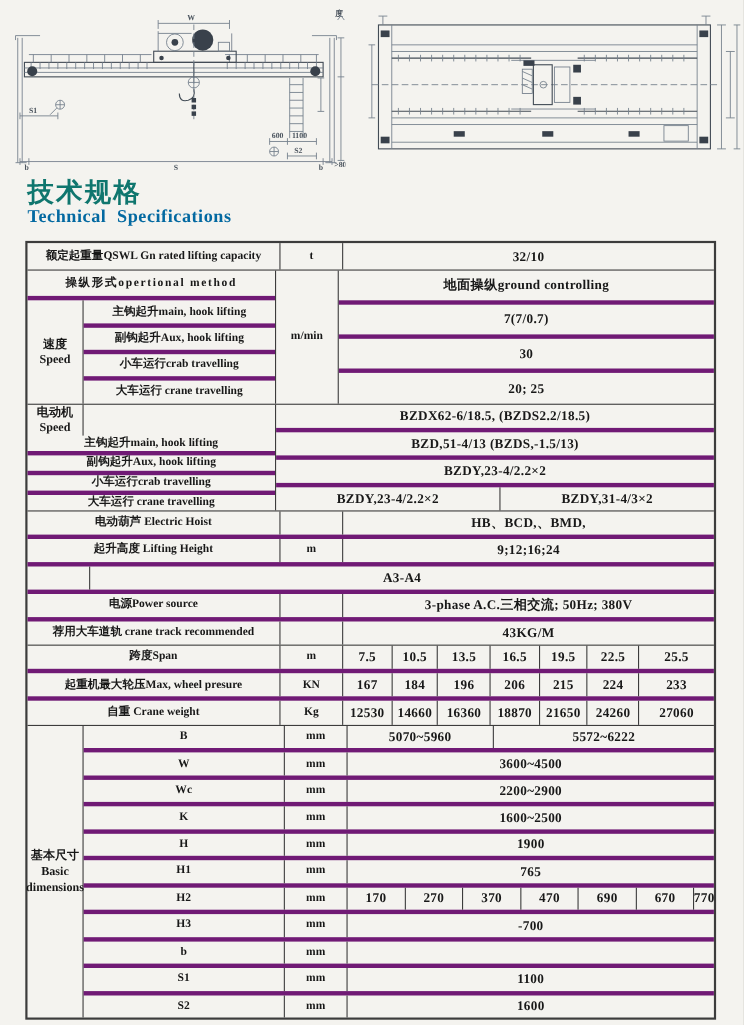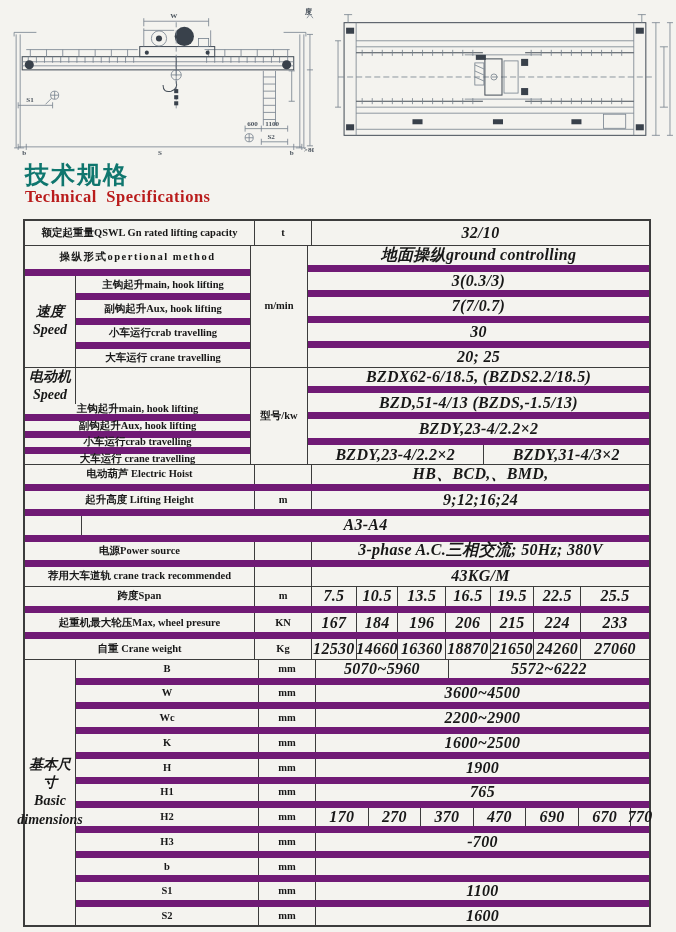--- a/index.html
+++ b/index.html
@@ -12,45 +12,45 @@
   .drawing { position:absolute; }
   .drawing svg { display:block; }
   .dwg-stroke { stroke:#76818d; fill:none; stroke-width:0.8; }
   .dwg-dark   { stroke:#434c56; fill:none; stroke-width:1; }
   .dwg-fill   { fill:#39414b; stroke:none; }
   .dwg-text   { font-family:"Liberation Serif",serif; font-size:7px; fill:#4b545e; font-weight:bold; }
   
   .title-zh { position:absolute; left:25px; top:159px; font-size:24px; font-weight:bold;
               letter-spacing:2px; font-family:"Liberation Sans",sans-serif; color:#0f766e; }
   .title-en { position:absolute; left:25px; top:187px; font-size:16.5px; font-weight:bold;
-              letter-spacing:0.5px; word-spacing:5px; color:#b91c1c; }
+              letter-spacing:0.5px; word-spacing:5px; color:#0369a1; }
   
   .spec-table {
     position:absolute; left:23px; top:219px; width:624px; height:704px;
     border:2px solid #3c3c3c; display:flex; flex-direction:column;
     font-weight:bold; background:#f4f3ef;
   }
   .tband { display:flex; border-bottom:1px solid #3c3c3c; min-height:0; }
   .tband:last-child { border-bottom:none; }
   .cell { display:flex; align-items:center; justify-content:center; text-align:center;
           border-right:1px solid #3c3c3c; padding:0 2px; min-width:0; min-height:0; }
   .cell.last { border-right:none; }
   .w-group { width:46px; flex:none; }
   .w-label { width:225px; flex:none; }
   .w-unit  { width:52px; flex:none; }
   .vals    { flex:1; }
   .leftwrap{ width:225px; flex:none; display:flex; flex-direction:column;
              border-right:1px solid #3c3c3c; min-height:0; }
   .vstack  { display:flex; flex-direction:column; min-height:0; }
-  .vstack > * { flex:1; border-bottom:7px solid #701a75; min-height:0; }
+  .vstack > * { flex:1; border-bottom:4px solid #701a75; min-height:0; }
   .vstack > *:last-child { border-bottom:none; }
   .hrow { display:flex; min-height:0; }
   .lbl { font-size:10.5px; line-height:1.15; }
-  .val { font-size:16px; letter-spacing:0.3px;font-style:italic; }
-  .grp { font-size:14px; line-height:1.3; flex-direction:column;font-style:italic; }
+  .val { font-size:12px; letter-spacing:0.3px; }
+  .grp { font-size:11px; line-height:1.3; flex-direction:column; }
   .grp span { display:block; }
   .sp-letters { letter-spacing:1.5px; }
   
   .sc1{width:11.78%;flex:none}.sc2{width:10.92%;flex:none}.sc3{width:12.64%;flex:none}
   .sc4{width:11.78%;flex:none}.sc5{width:11.49%;flex:none}.sc6{width:12.36%;flex:none}
   .sc7{flex:1}
   .ec { width:14.2857%; flex:none;text-align:right; } .ec.last{ flex:1; }
   .b-left { width:38.4%; flex:none; } .b-right { flex:1; }
   .half { width:50%; flex:none; } .half.last { flex:1; }
 </style>
@@ -207,41 +207,39 @@
             <div class="cell lbl" style="border-right:none">主钩起升main, hook lifting</div>
             <div class="cell lbl" style="border-right:none">副钩起升Aux, hook lifting</div>
             <div class="cell lbl" style="border-right:none">小车运行crab travelling</div>
             <div class="cell lbl" style="border-right:none">大车运行 crane travelling</div>
           </div>
         </div>
       </div>
       <div class="cell w-unit lbl">m/min</div>
       <div class="vals vstack">
         <div class="cell val last">地面操纵ground controlling</div>
-        <div class="cell val last">3(0.3/3)</div>
         <div class="cell val last">7(7/0.7)</div>
         <div class="cell val last">30</div>
         <div class="cell val last">20; 25</div>
       </div>
     </div>
 
     <div class="tband" style="flex:4">
       <div class="leftwrap hrow">
         <div class="cell w-group grp">
           <span>电动机</span>
           <span>Speed</span>
         </div>
         <div class="vstack" style="flex:1">
           <div class="cell lbl" style="border-right:none">主钩起升main, hook lifting</div>
           <div class="cell lbl" style="border-right:none">副钩起升Aux, hook lifting</div>
           <div class="cell lbl" style="border-right:none">小车运行crab travelling</div>
           <div class="cell lbl" style="border-right:none">大车运行 crane travelling</div>
         </div>
       </div>
-      <div class="cell w-unit lbl">型号/kw</div>
       <div class="vals vstack">
         <div class="cell val last">BZDX62-6/18.5, (BZDS2.2/18.5)</div>
         <div class="cell val last">BZD,51-4/13 (BZDS,-1.5/13)</div>
         <div class="cell val last">BZDY,23-4/2.2×2</div>
         <div class="hrow">
           <div class="cell half val">BZDY,23-4/2.2×2</div>
           <div class="cell half val last">BZDY,31-4/3×2</div>
         </div>
       </div>
     </div>

